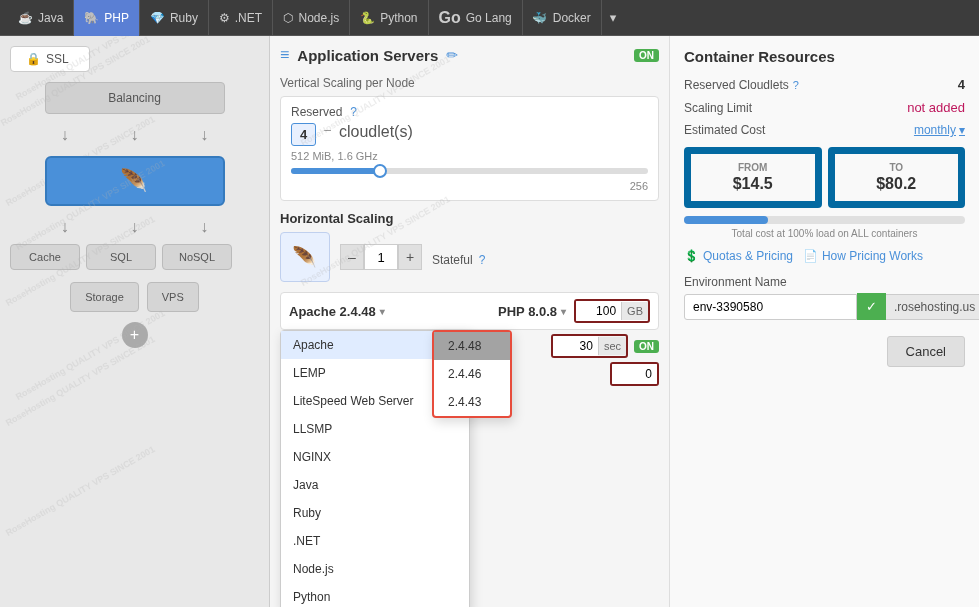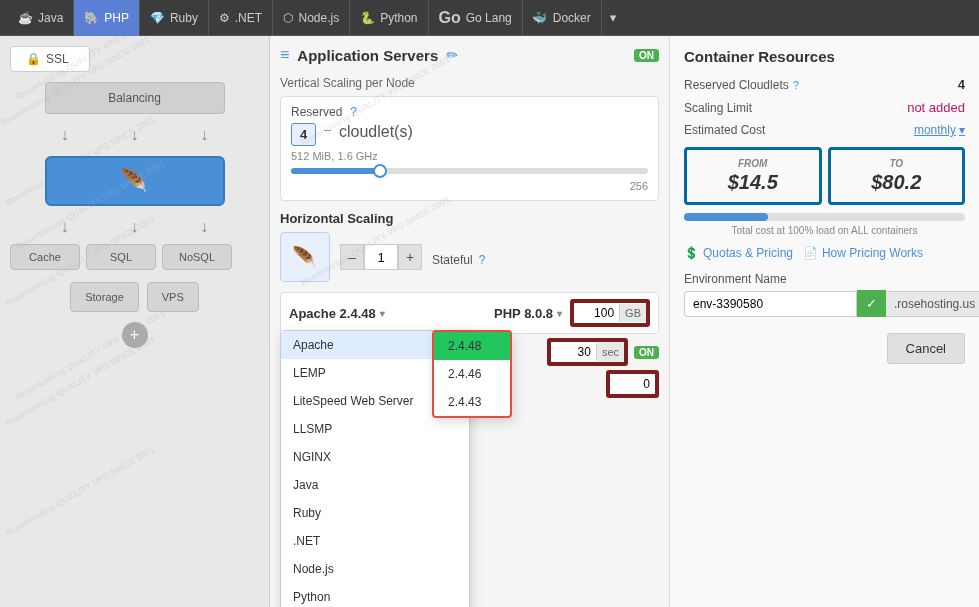--- a/index.html
+++ b/index.html
@@ -355,33 +355,33 @@
       box-shadow: 2px 4px 12px rgba(0,0,0,0.15);
       z-index: 110;
       min-width: 80px;
     }
     .sub-dropdown-item {
       padding: 7px 14px;
       cursor: pointer;
       font-size: 12px;
       color: #333;
     }
-    .sub-dropdown-item.active { background: #22c55e; }
+    .sub-dropdown-item.active { background: #a3a3a3; }
 
     
     .right-inputs {
       display: flex;
       gap: 6px;
       margin-left: auto;
       align-items: center;
     }
     .input-with-unit {
       display: flex;
       align-items: center;
-      border: 4px solid #7f1d1d;
+      border: 2px solid #7f1d1d;
       border-radius: 3px;
       overflow: hidden;
     }
     .input-num {
       width: 45px;
       border: none;
       padding: 3px 5px;
       font-size: 12px;
       text-align: right;
       outline: none;
@@ -462,28 +462,27 @@
       gap: 3px;
     }
 
     .price-boxes {
       display: flex;
       gap: 6px;
       margin-bottom: 8px;
     }
     .price-box {
       flex: 1;
-      border: 3px solid #0369a1;
+      border: 7px solid #0369a1;
       border-radius: 4px;
       padding: 8px;
       text-align: center;
-      font-style: italic;
     }
     .price-box-label { font-size: 10px; color: #888; text-transform: uppercase; font-weight: bold; }
-    .price-box-val { font-size: 20px; font-weight: bold; color: #333; margin-top: 2px; }
+    .price-box-val { font-size: 16px; font-weight: bold; color: #333; margin-top: 2px; }
 
     .price-bar {
       width: 100%;
       height: 8px;
       background: #e0e0e0;
       border-radius: 4px;
       margin-bottom: 4px;
       position: relative;
     }
     .price-bar-fill {

